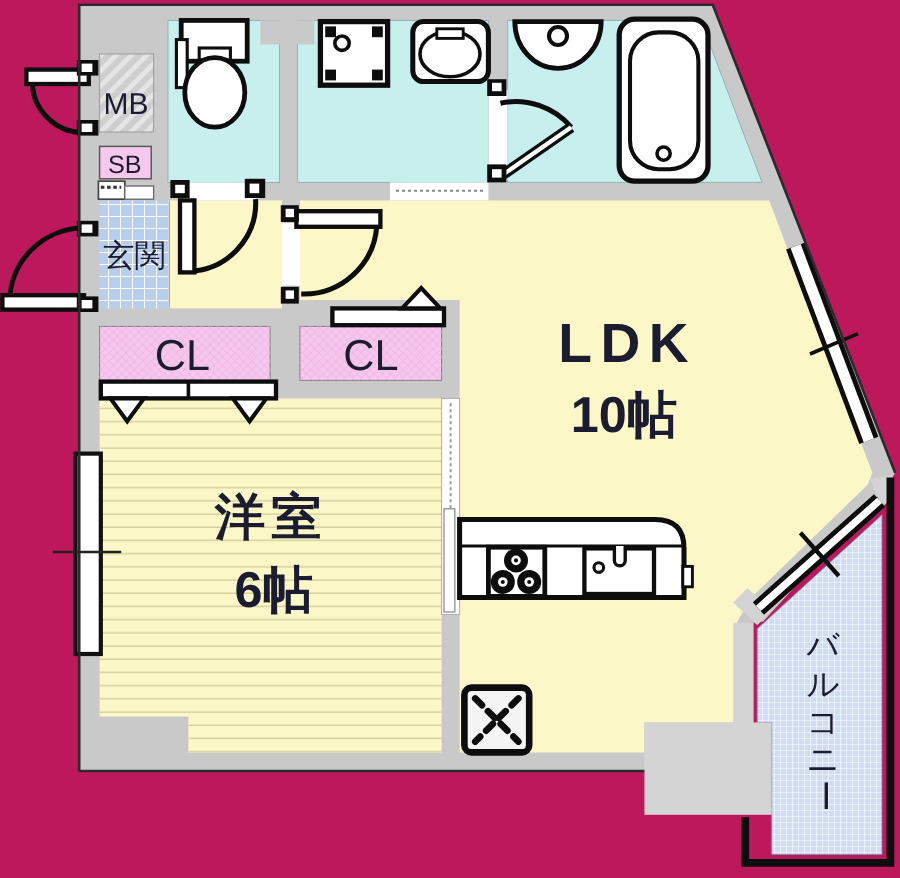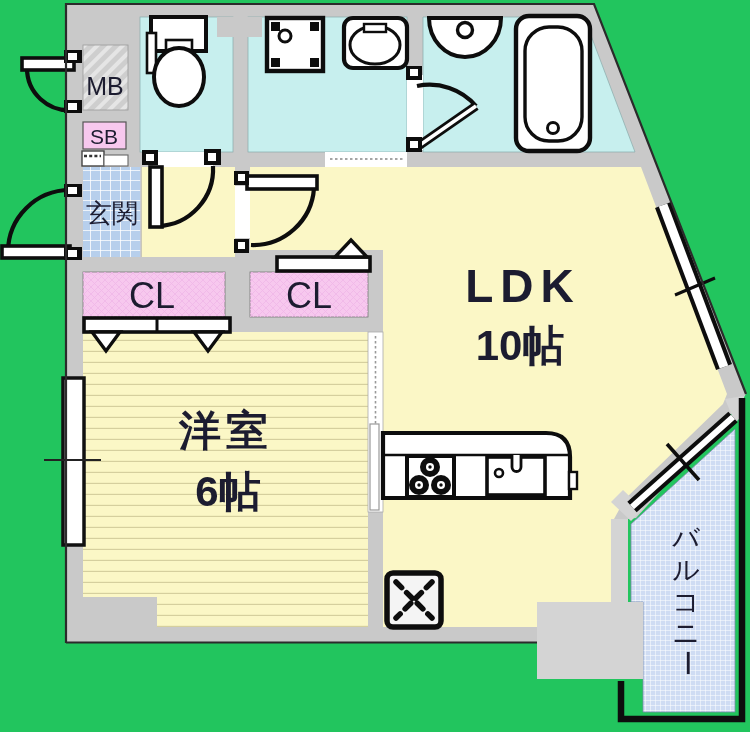--- a/index.html
+++ b/index.html
@@ -1,16 +1,16 @@
 <!DOCTYPE html>
 <html><head>
 <meta charset="utf-8">
 <style>
   html,body{margin:0;padding:0;background:#fff;}
-  .plan-wrap{width:750px;height:732px;position:relative;background:#22c55e;overflow:hidden;}
+  .plan-wrap{width:750px;height:732px;position:relative;background:#be185d;overflow:hidden;}
   svg{display:block;}
   text{font-family:"Liberation Sans","DejaVu Sans",sans-serif;fill:#1c1c30;}
   .lbl-big{font-weight:bold;}
 </style>
 </head>
 <body>
 
 <div class="plan-wrap">
 <svg width="750" height="732" viewBox="0 0 750 732">
   <defs>

